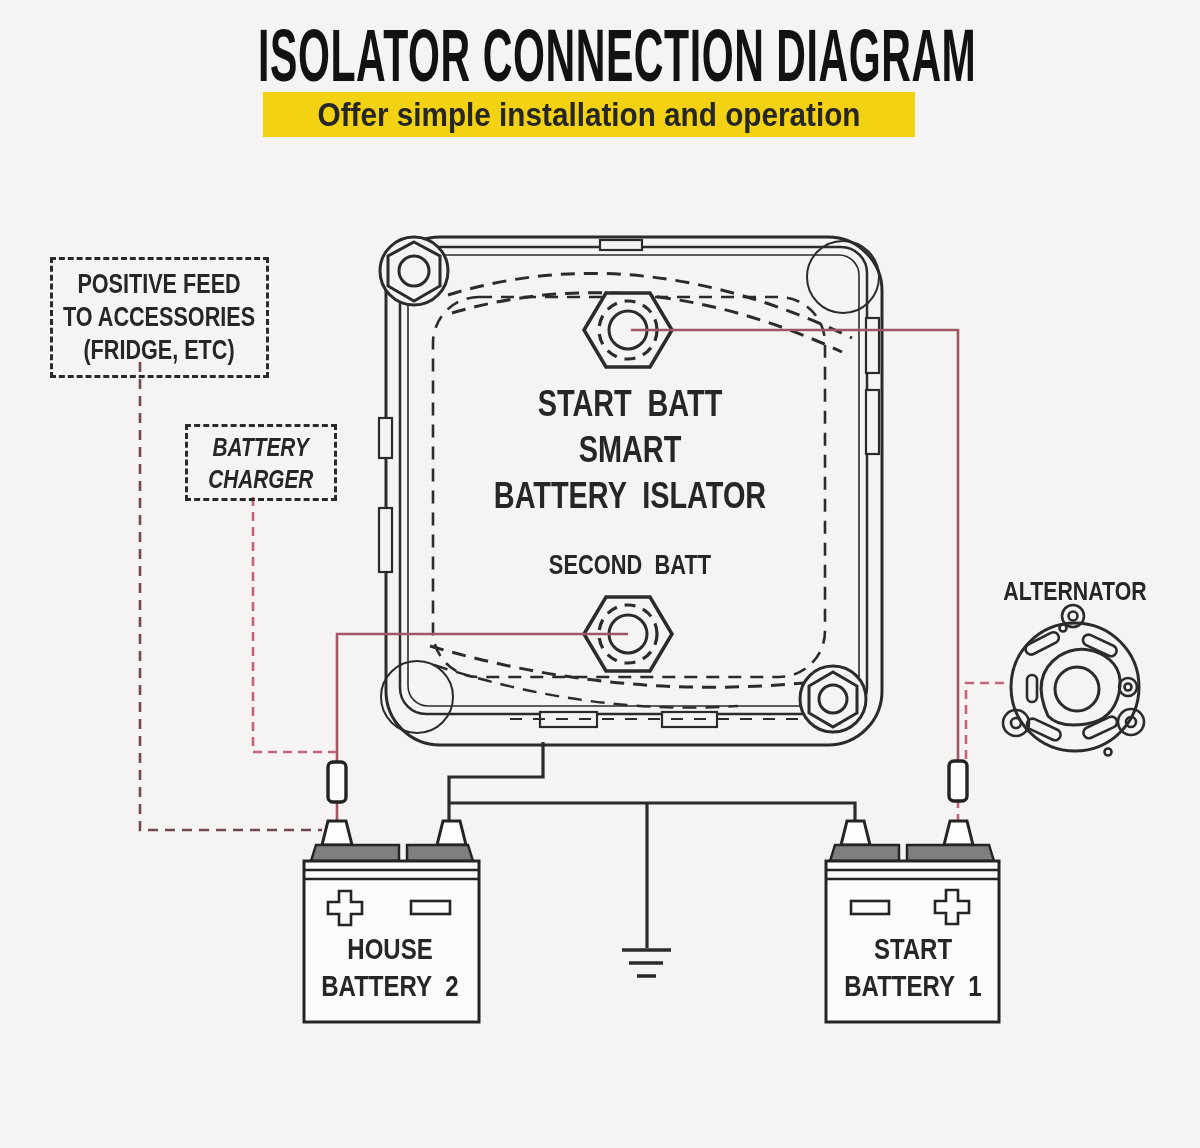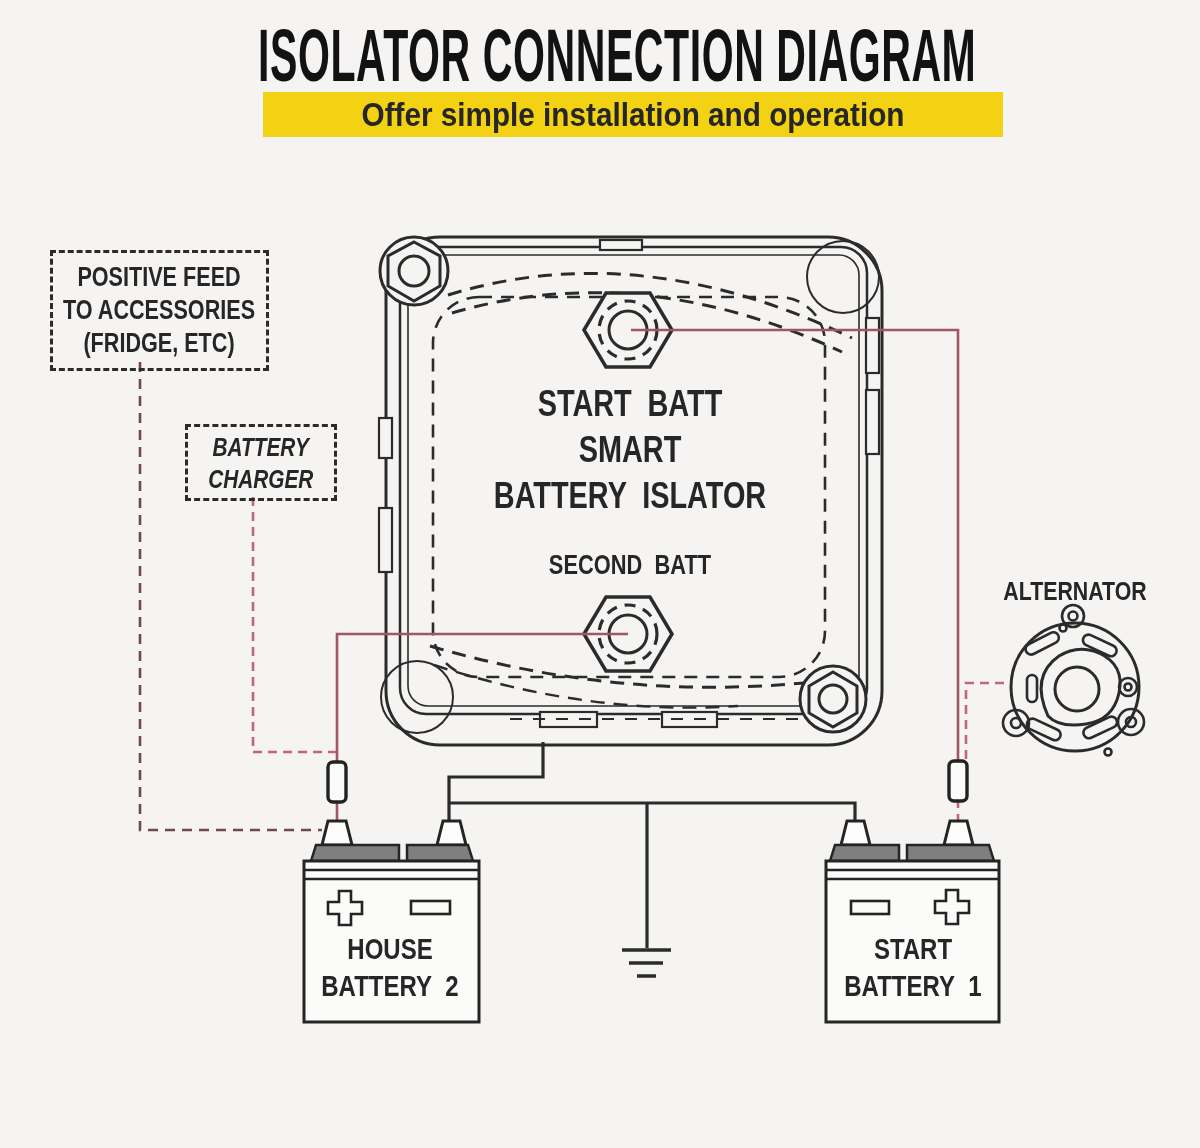--- a/index.html
+++ b/index.html
@@ -3,21 +3,21 @@
 <meta charset="utf-8">
 <style>
   html,body{margin:0;padding:0;}
   body{width:1200px;height:1148px;background:#f5f4f2;position:relative;overflow:hidden;
        font-family:"Liberation Sans",sans-serif;}
   .abs{position:absolute;}
   svg.art{position:absolute;left:0;top:0;width:1200px;height:1148px;}
   .title{left:0;top:14px;width:1200px;text-align:center;font-weight:bold;font-size:72px;
          color:#121212;transform:scale(0.57,1.04);transform-origin:center;white-space:nowrap;
          letter-spacing:1px;}
-  .banner{left:263px;top:92px;width:740px;height:45px;background:#f2d212;}
+  .banner{left:263px;top:92px;width:652px;height:45px;background:#f2d212;}
   .banner-text{width:100%;text-align:center;font-weight:bold;font-size:33px;line-height:45px;
          color:#262626;transform:scaleX(0.9);transform-origin:center;white-space:nowrap;}
   .dash-box{border:3px dashed #2b2b2b;display:flex;align-items:center;justify-content:center;}
   .box-text{text-align:center;font-weight:bold;color:#262626;transform:scaleX(0.8);
          transform-origin:center;white-space:nowrap;}
   .pf-text{font-size:27px;line-height:33px;}
   .ch-text{font-size:26px;line-height:32px;}
   .iso-lbl{left:430px;width:400px;text-align:center;font-weight:bold;color:#262626;
          transform:scaleX(0.78);transform-origin:center;white-space:nowrap;}
   .alt-lbl{left:985px;top:576px;width:180px;text-align:center;font-weight:bold;font-size:26px;
@@ -142,21 +142,21 @@
     <circle cx="1077" cy="689" r="22" stroke-width="3"></circle>
   </g>
 </svg>
 
 <div class="abs title">ISOLATOR CONNECTION DIAGRAM</div>
 
 <div class="abs banner">
   <div class="banner-text">Offer simple installation and operation</div>
 </div>
 
-<div class="abs dash-box" style="left:50px;top:250px;width:213px;height:115px;">
+<div class="abs dash-box" style="left:50px;top:257px;width:213px;height:115px;">
   <div class="box-text pf-text">
     <div>POSITIVE FEED</div>
     <div>TO ACCESSORIES</div>
     <div>(FRIDGE, ETC)</div>
   </div>
 </div>
 
 <div class="abs dash-box" style="left:185px;top:424px;width:146px;height:71px;font-style:italic;">
   <div class="box-text ch-text">
     <div>BATTERY</div>

